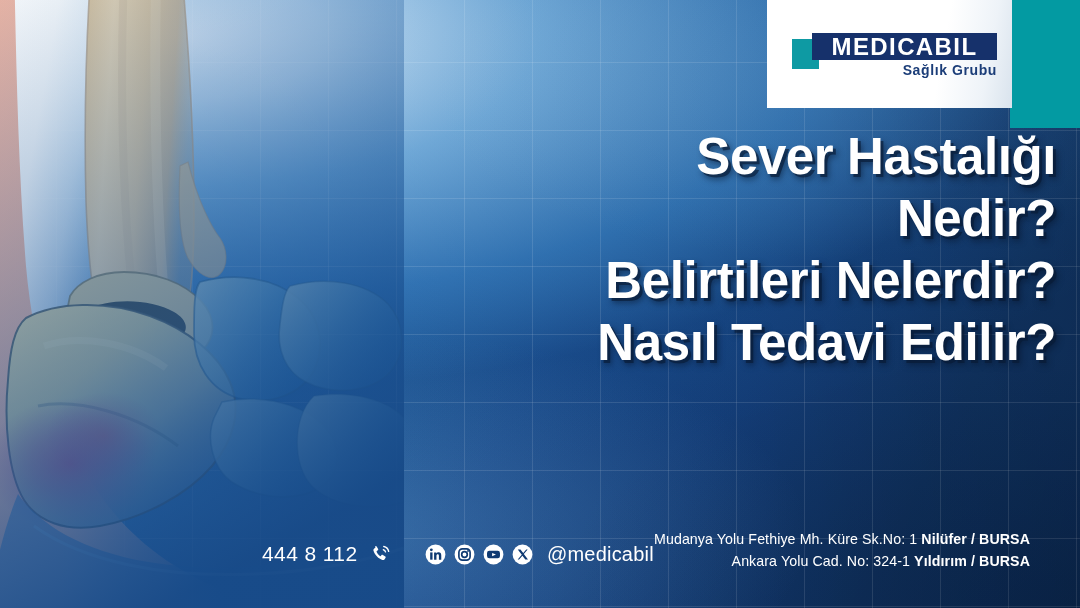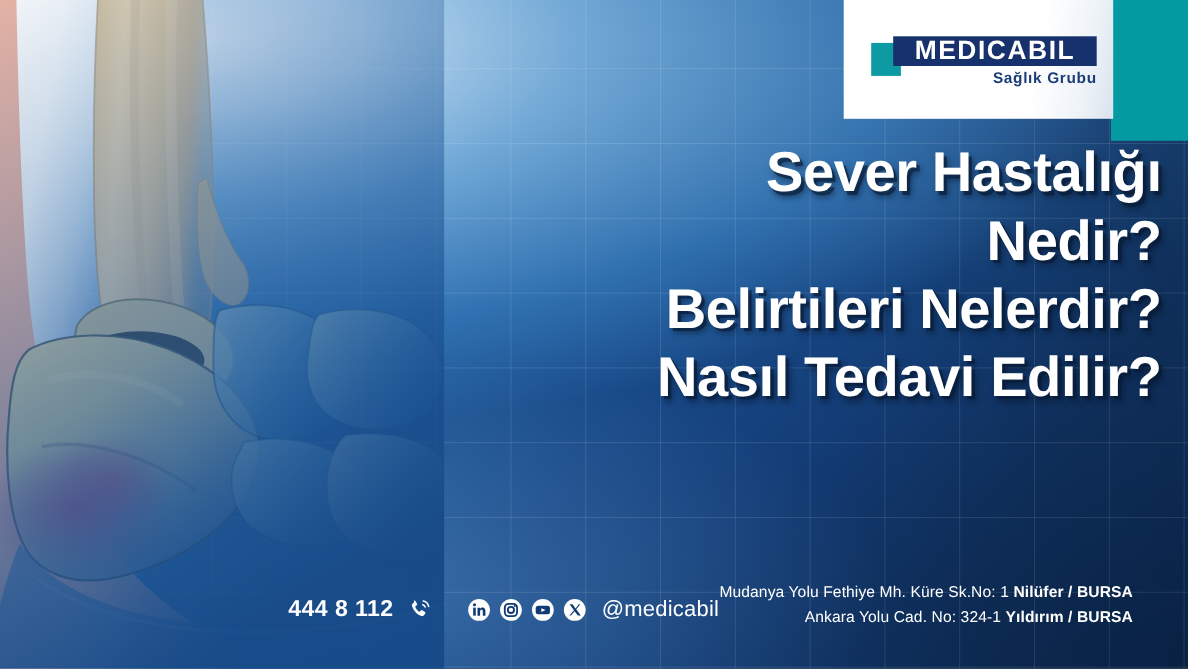--- a/index.html
+++ b/index.html
@@ -1,20 +1,20 @@
 <!DOCTYPE html>
 <html><head>
 <meta charset="utf-8">
 <style>
   html,body{margin:0;padding:0;background:#0d2f5e;}
   *{box-sizing:border-box;}
   .stage{
     position:relative;width:1080px;height:608px;overflow:hidden;
     font-family:"Liberation Sans", sans-serif;
-    background:#737373;
+    background:#3b82f6;
   }
 
   
   .bg-base{
     position:absolute;inset:0;
     background:
       radial-gradient(130% 95% at 16% 6%, #dfecf8 0%, #b9d6ee 11%, #6ea8d8 26%, #2f72b4 46%, #1a54944d 62%, transparent 78%),
       linear-gradient(117deg, #2e7ab8 0%, #2468a8 18%, #1b5796 36%, #17488a 52%, #143f7c 68%, #113667 84%, #0f3160 100%);
   }
   .bg-sheen{
@@ -87,21 +87,21 @@
   }
   .headline .ln{display:block;white-space:nowrap;}
 
   
   .bottom{
     position:absolute;left:0;bottom:0;width:100%;height:88px;
   }
   .contact-left{
     position:absolute;left:262px;bottom:42px;display:flex;align-items:center;gap:12px;
   }
-  .phone-num{color:#fff;font-size:21px;letter-spacing:.4px;font-weight:700;}
+  .phone-num{color:#fff;font-size:21px;letter-spacing:.4px;font-weight:400;}
   .phone-ico{width:23px;height:23px;display:block;}
   .social-wrap{
     position:absolute;left:425px;bottom:42px;display:flex;align-items:center;gap:8px;
   }
   .sico{width:21px;height:21px;display:block;}
   .handle{color:#fff;font-size:20px;margin-left:6px;letter-spacing:.2px;}
   .addr{
     position:absolute;right:50px;bottom:36px;text-align:right;color:#fff;
     font-size:14.2px;line-height:1.55;letter-spacing:.1px;
   }

